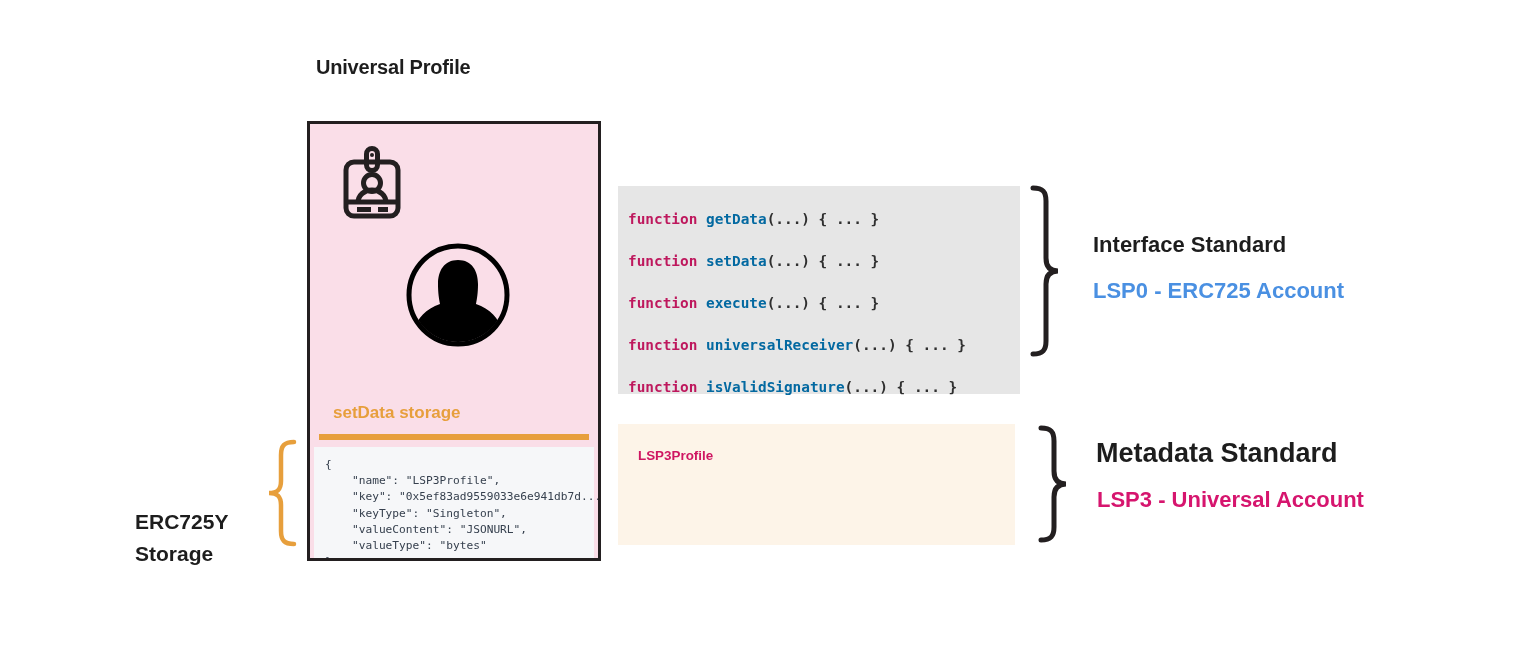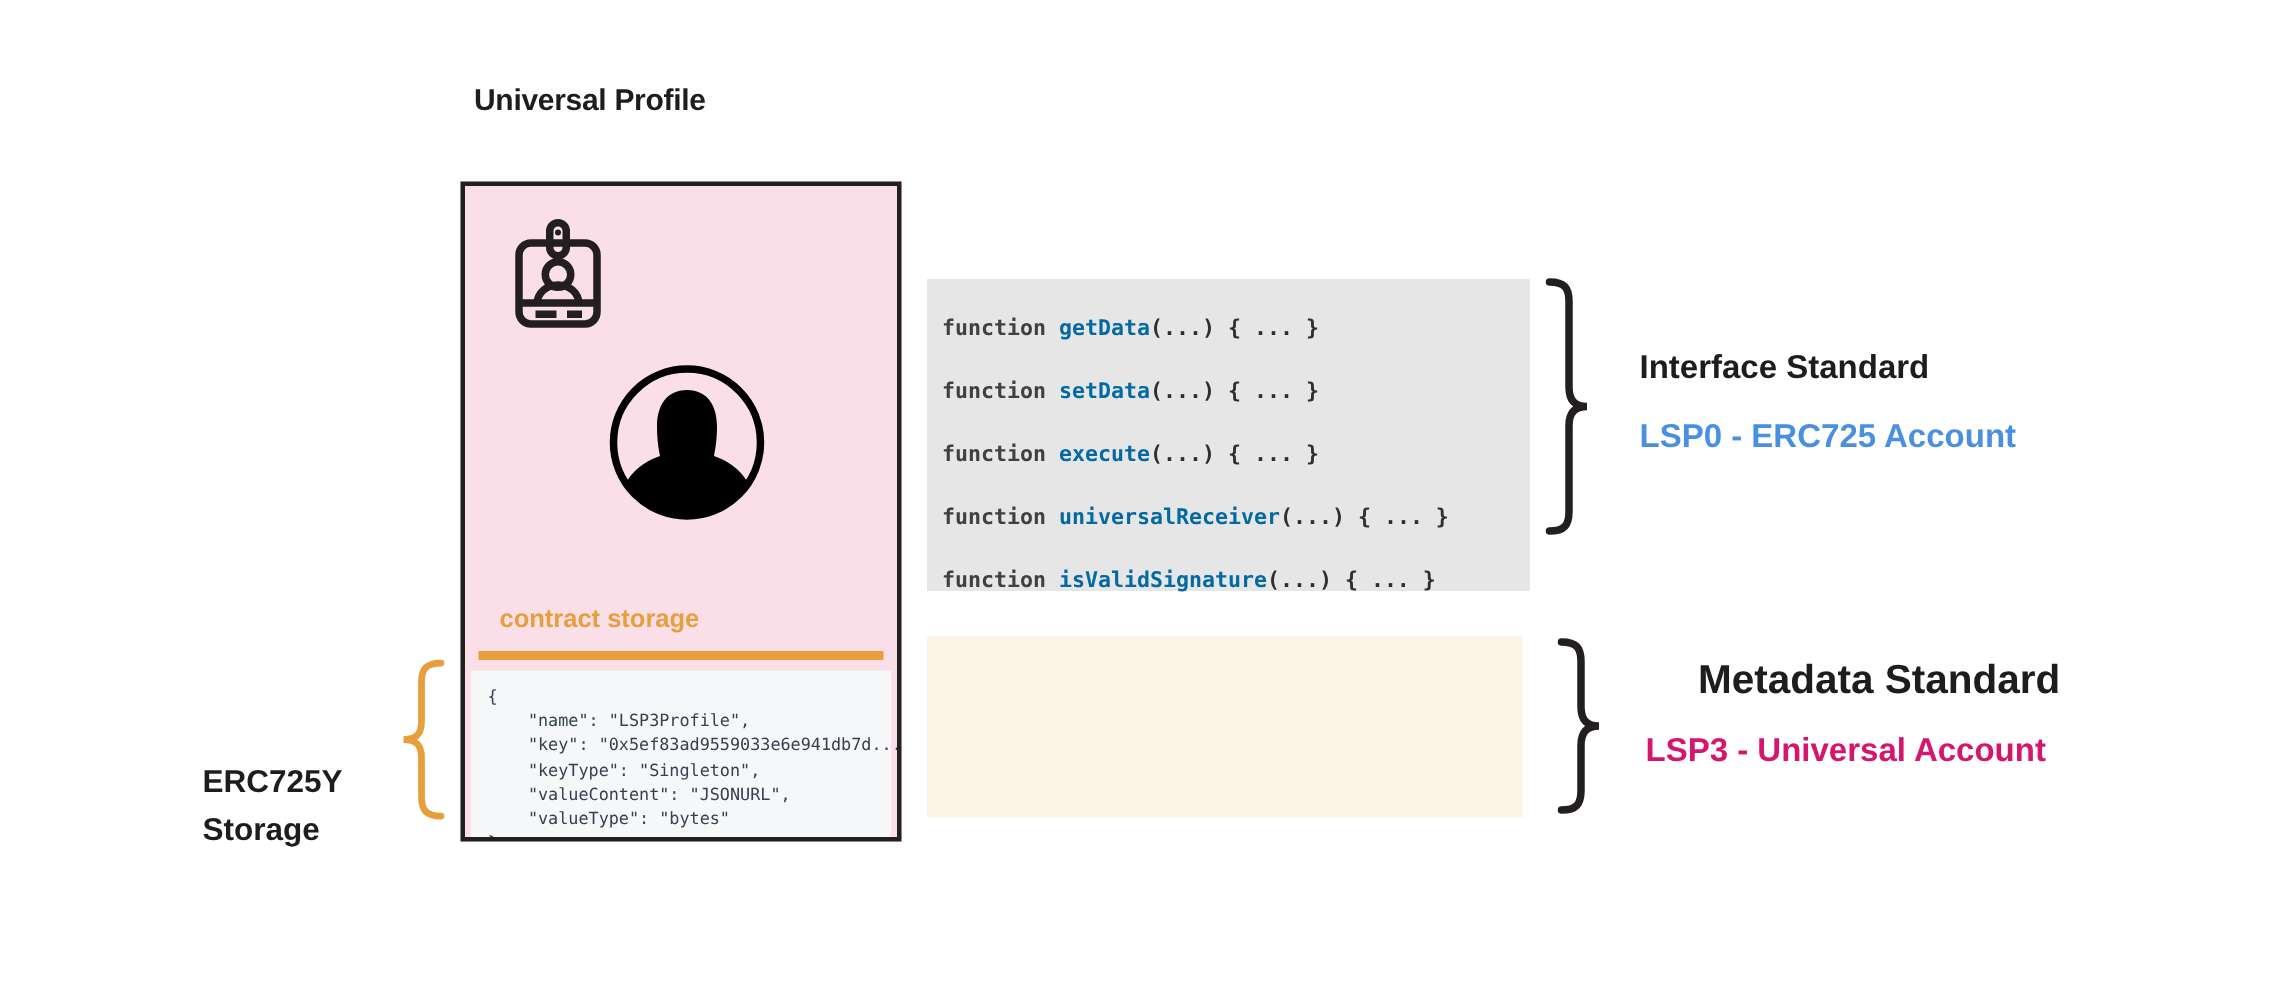--- a/index.html
+++ b/index.html
@@ -125,21 +125,21 @@
     padding: 12px 0 0 10px;
     box-sizing: border-box;
   }
   .fn-line {
     font-family: "DejaVu Sans Mono", monospace;
     font-size: 14.4px;
     font-weight: bold;
     line-height: 42px;
     white-space: nowrap;
   }
-  .fn-kw   { color: #404040; }
+  .fn-kw   { color: #be185d; }
   .fn-name { color: #0369a1; }
   .fn-rest { color: #2f2f2f; }
 
   
   #metadata-box {
     position: absolute;
     left: 618px;
     top: 424px;
     width: 397px;
     height: 121px;
@@ -191,21 +191,20 @@
     white-space: nowrap;
   }
   #metadata-title {
     position: absolute;
     left: 1096px;
     top: 438px;
     font-size: 27px;
     font-weight: bold;
     color: #1d1d1d;
     white-space: nowrap;
-    margin-left: 36px;
   }
   #metadata-subtitle {
     position: absolute;
     left: 1097px;
     top: 487px;
     font-size: 22px;
     font-weight: bold;
     color: #d6156e;
     white-space: nowrap;
   }
@@ -237,21 +236,21 @@
             <circle cx="53" cy="53" r="47"></circle>
           </clipPath>
       </defs>
       <g clip-path="url(#avclip)">
         <path d="M53 18 c-14 0 -20 11 -20 24 c0 9 1 15 2 20 c-14 5 -23 14 -26 27 l0 22 l88 0 l0 -22 c-3 -13 -12 -22 -26 -27 c1 -5 2 -11 2 -20 c0 -13 -6 -24 -20 -24 z" fill="#000000"></path>
       </g>
       <circle cx="53" cy="53" r="49" fill="none" stroke="#000000" stroke-width="5"></circle>
     </svg>
   </span>
 
-  <div id="contract-storage-label">contract storage</div>
+  <div id="contract-storage-label">setData storage</div>
   <div id="storage-divider"></div>
 
   <div id="json-block">
     <pre>{
     "name": "LSP3Profile",
     "key": "0x5ef83ad9559033e6e941db7d...",
     "keyType": "Singleton",
     "valueContent": "JSONURL",
     "valueType": "bytes"
 }</pre>
@@ -287,20 +286,21 @@
 <span id="interface-brace">
   <svg viewBox="0 0 40 174" width="40" height="174">
     <path d="M5 4 c10 0 13 4 13 13 l0 57 c0 9 4 13 12 13 c-8 0 -12 4 -12 13 l0 57 c0 9 -3 13 -13 13" fill="none" stroke="#231f20" stroke-width="5" stroke-linecap="round"></path>
   </svg>
 </span>
 
 <div id="interface-title">Interface Standard</div>
 <div id="interface-subtitle">LSP0 - ERC725 Account</div>
 
 <div id="metadata-box">
+  <div class="lsp-key">LSP3Profile</div>
 </div>
 
 <span id="metadata-brace">
   <svg viewBox="0 0 36 122" width="36" height="122">
     <path d="M5 4 c10 0 13 4 13 13 l0 30 c0 9 4 13 12 13 c-8 0 -12 4 -12 13 l0 30 c0 9 -3 13 -13 13" fill="none" stroke="#231f20" stroke-width="5" stroke-linecap="round"></path>
   </svg>
 </span>
 
 <div id="metadata-title">Metadata Standard</div>
 <div id="metadata-subtitle">LSP3 - Universal Account</div>

